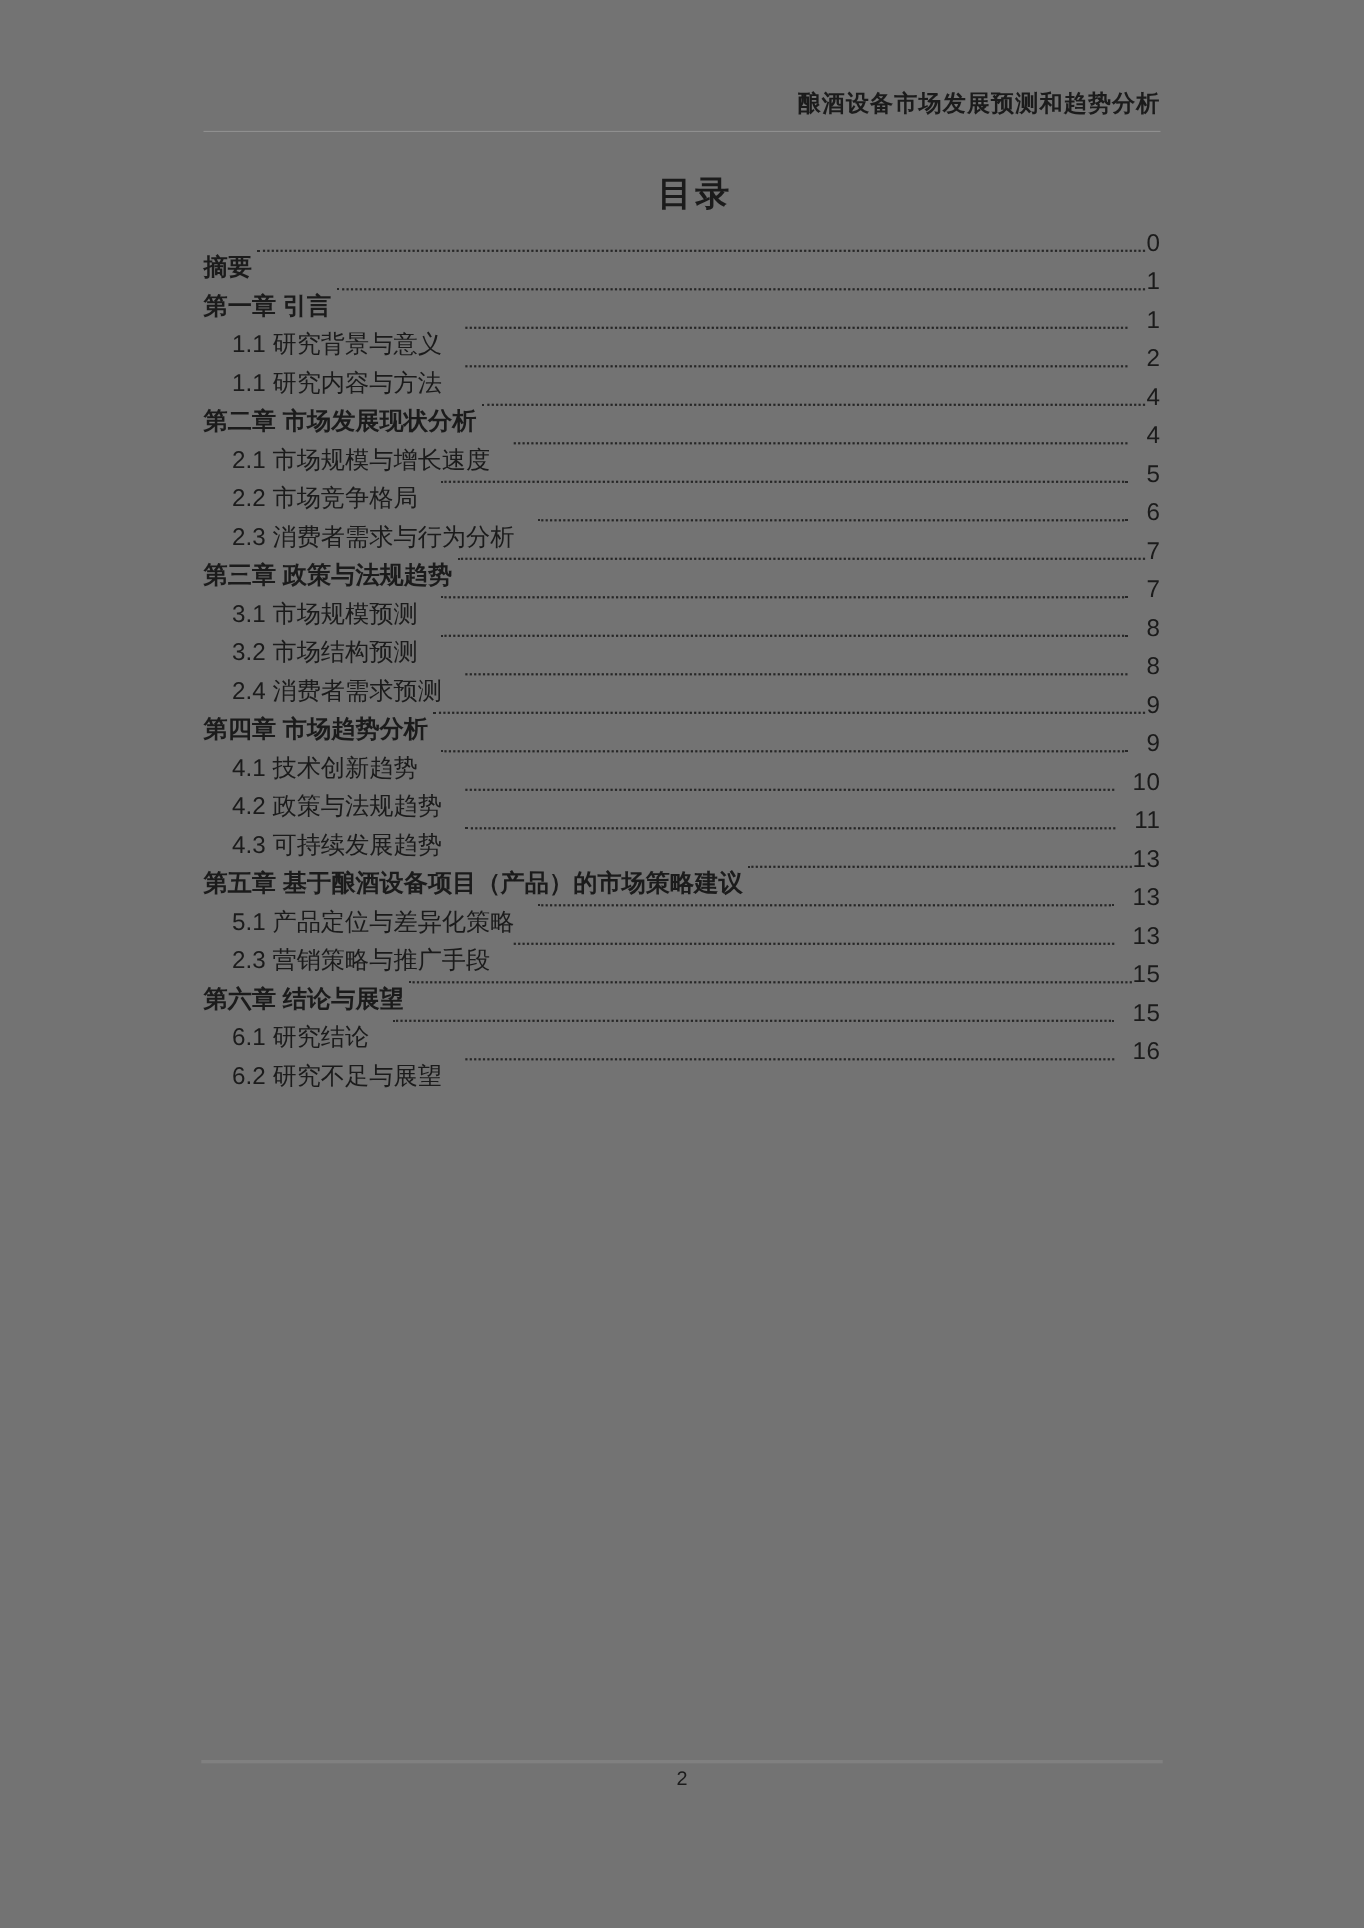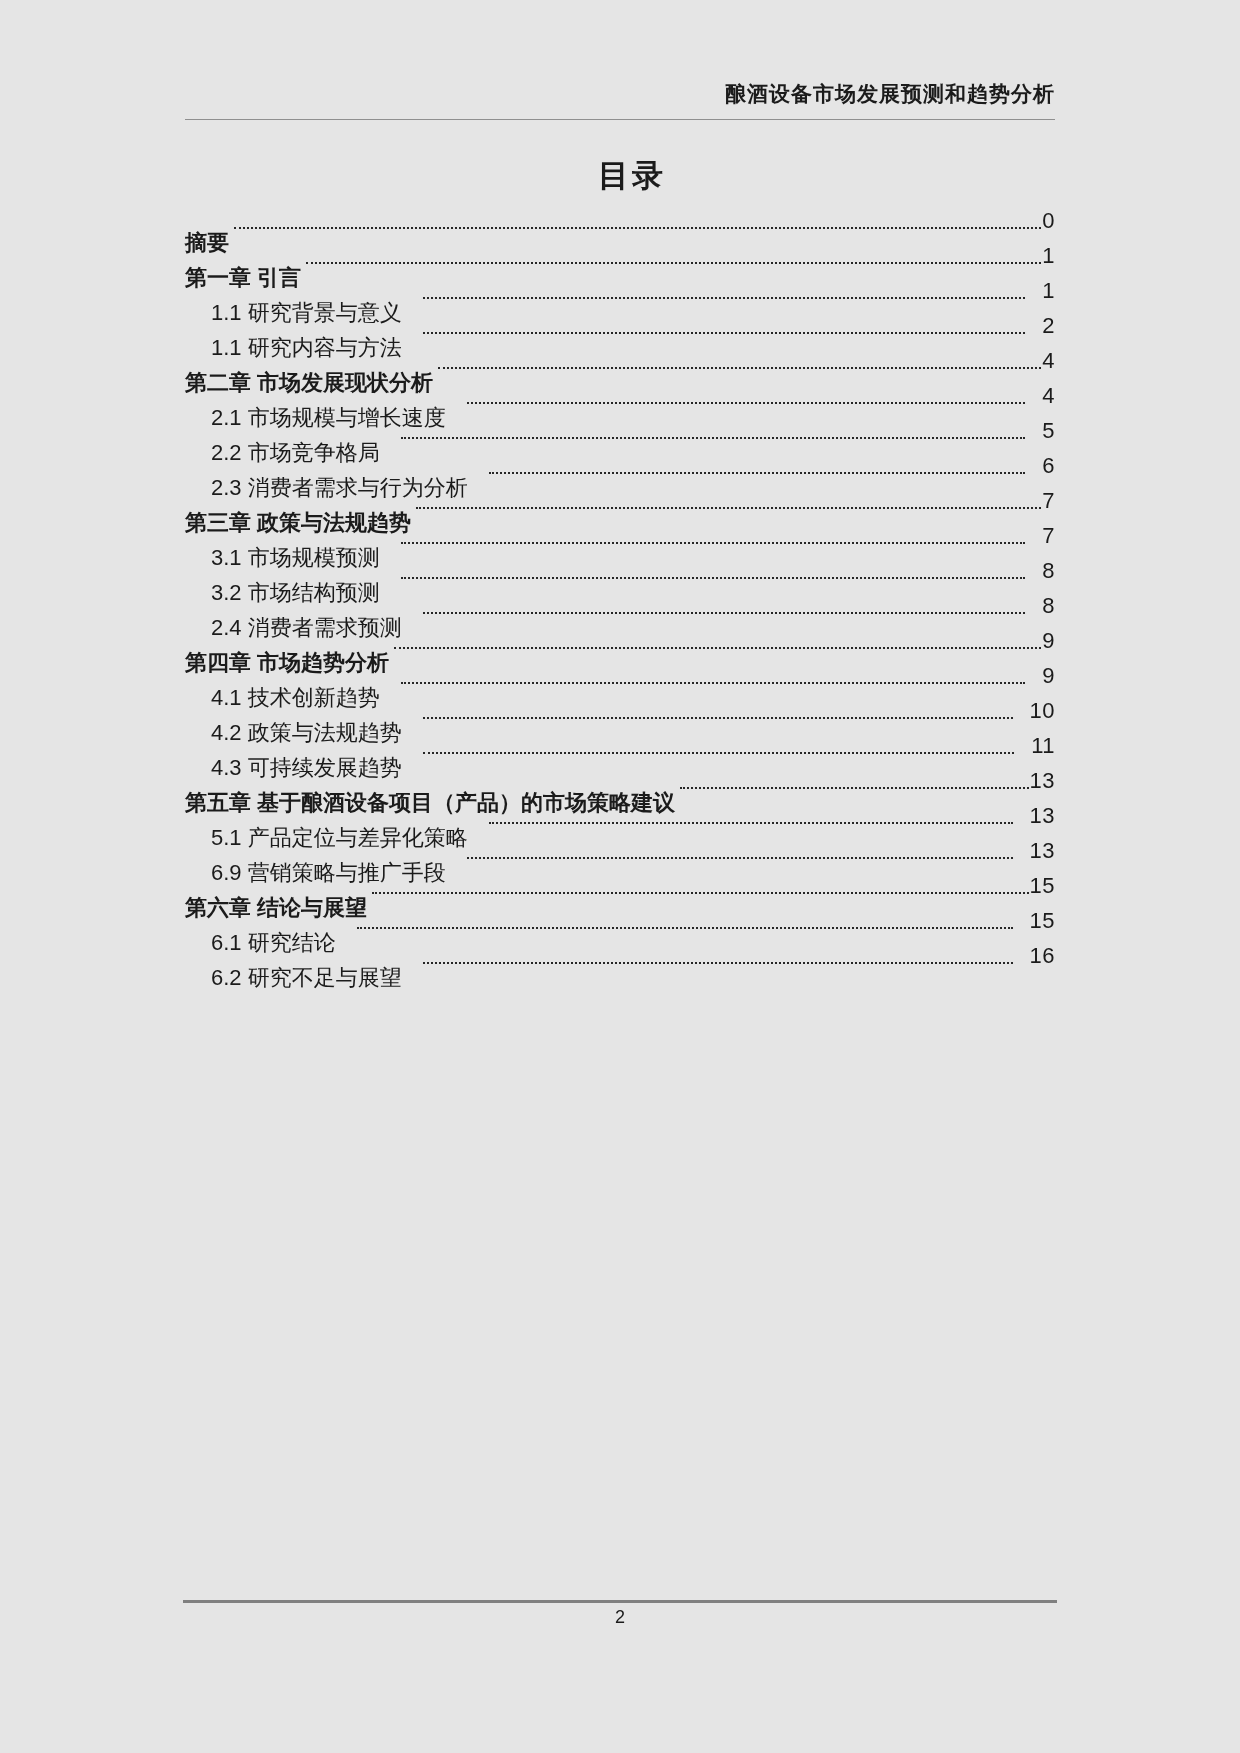--- a/index.html
+++ b/index.html
@@ -6,21 +6,21 @@
     --text-color:#1b1b1b;
     --header-rule-color:#8f8f8f;
     --footer-rule-color:#808080;
     --dot-color:#262626;
   }
   html,body{margin:0;padding:0;background:#ffffff;}
   .page{
     position:relative;
     width:1240px;
     height:1753px;
-    background:#e5e5e5;
+    background:#737373;
     font-family:"Liberation Sans","DejaVu Sans",sans-serif;
     color:var(--text-color);
     overflow:hidden;
   }
   
   .col{position:absolute;left:185px;width:870px;}
 
   .header-title{
     top:80px;
     text-align:right;
@@ -183,21 +183,21 @@
     <span class="toc-label">第五章 基于酿酒设备项目（产品）的市场策略建议</span>
     <span class="toc-leader"></span>
     <span class="toc-page">13</span>
   </div>
       <div class="toc-row level-1">
     <span class="toc-label">5.1 产品定位与差异化策略</span>
     <span class="toc-leader"></span>
     <span class="toc-page">13</span>
   </div>
       <div class="toc-row level-1">
-    <span class="toc-label">6.9 营销策略与推广手段</span>
+    <span class="toc-label">2.3 营销策略与推广手段</span>
     <span class="toc-leader"></span>
     <span class="toc-page">13</span>
   </div>
       <div class="toc-row level-0">
     <span class="toc-label">第六章 结论与展望</span>
     <span class="toc-leader"></span>
     <span class="toc-page">15</span>
   </div>
       <div class="toc-row level-1">
     <span class="toc-label">6.1 研究结论</span>

